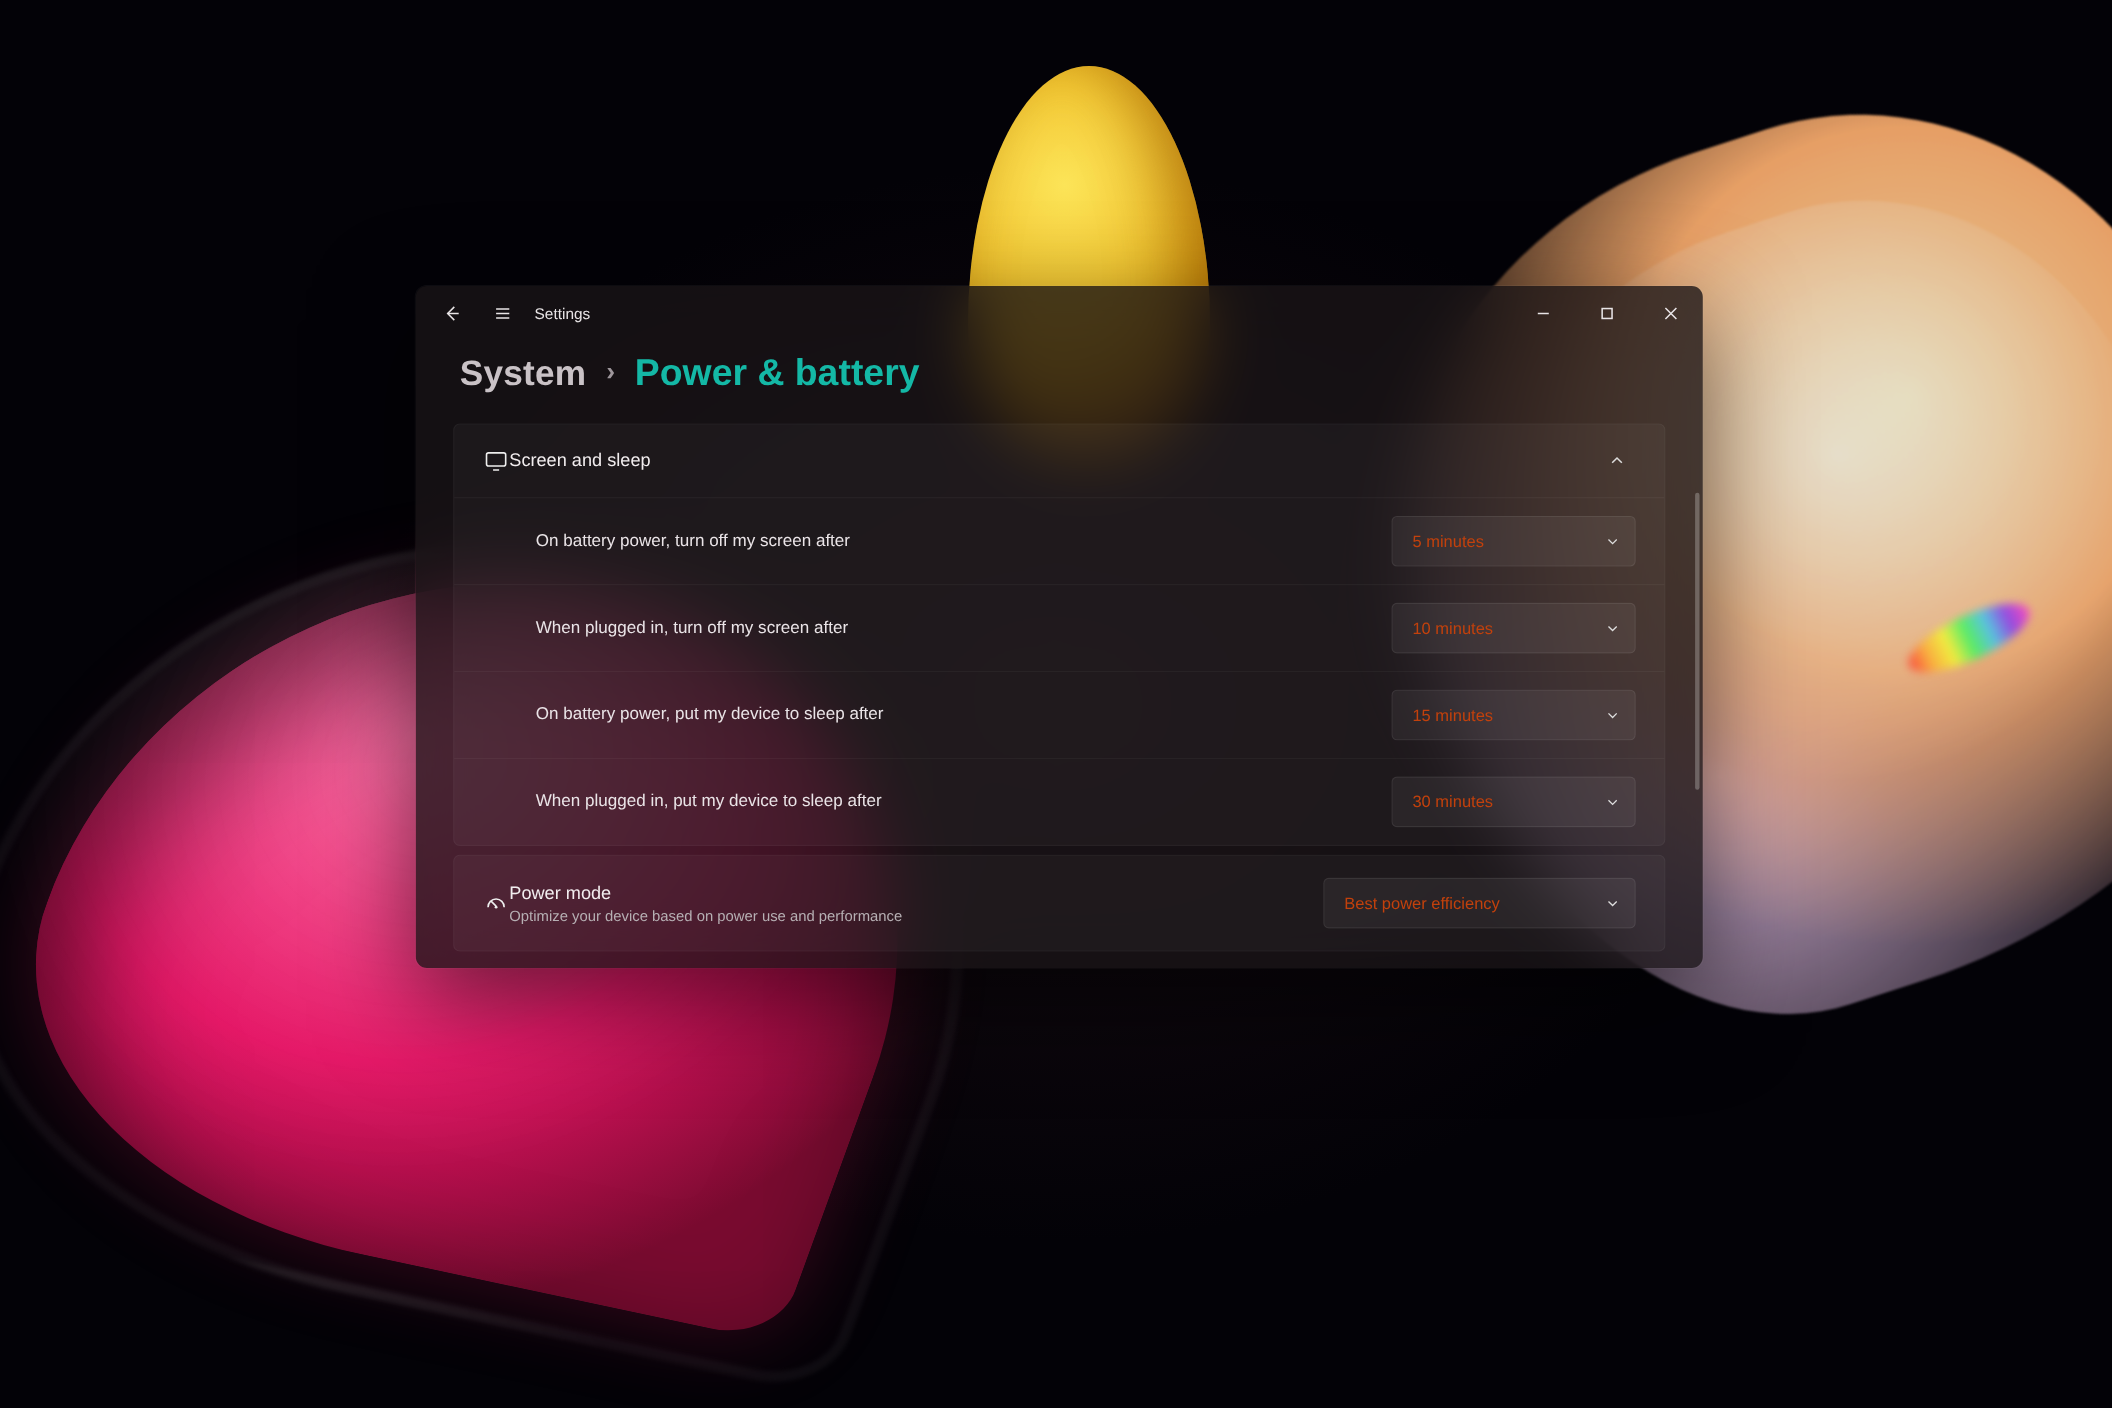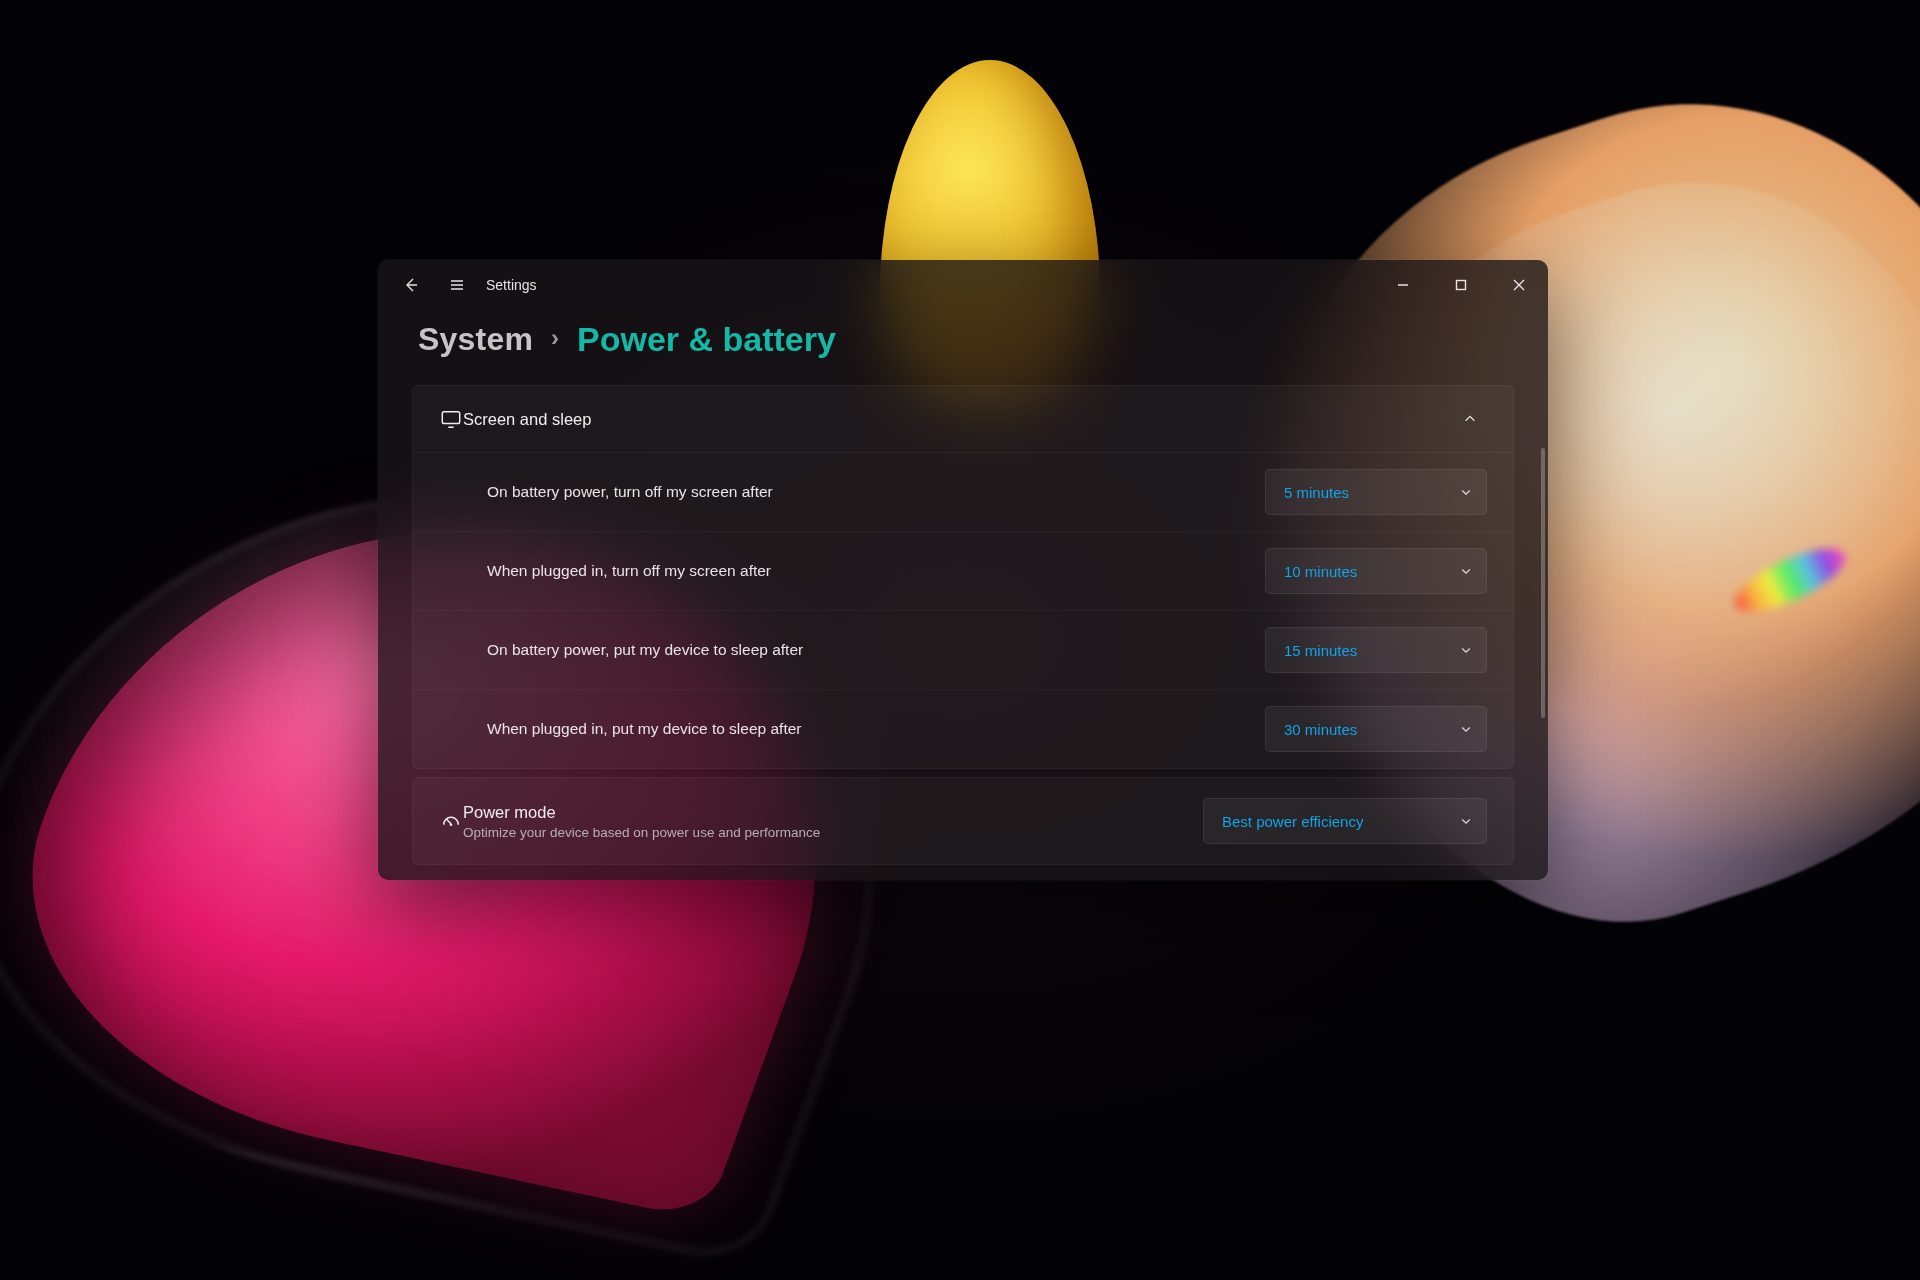--- a/index.html
+++ b/index.html
@@ -215,21 +215,21 @@
     min-width: 188px;
     height: 44px;
     background: rgba(255,255,255,.055);
     border: 1px solid rgba(255,255,255,.07);
     border-radius: 5px;
     display:flex;
     align-items:center;
     padding: 0 14px 0 18px;
     gap: 10px;
     font-size: 15px;
-    color:#0ea5e9;
+    color:#c2410c;
   }
   .dropdown .dd-spacer{ flex:1; }
   .dropdown.wide{ min-width: 250px; }
 
   .power-card .card-header{ padding-top:20px; padding-bottom:20px; }
 </style>
 </head>
 <body>
 
 <div class="wallpaper">

